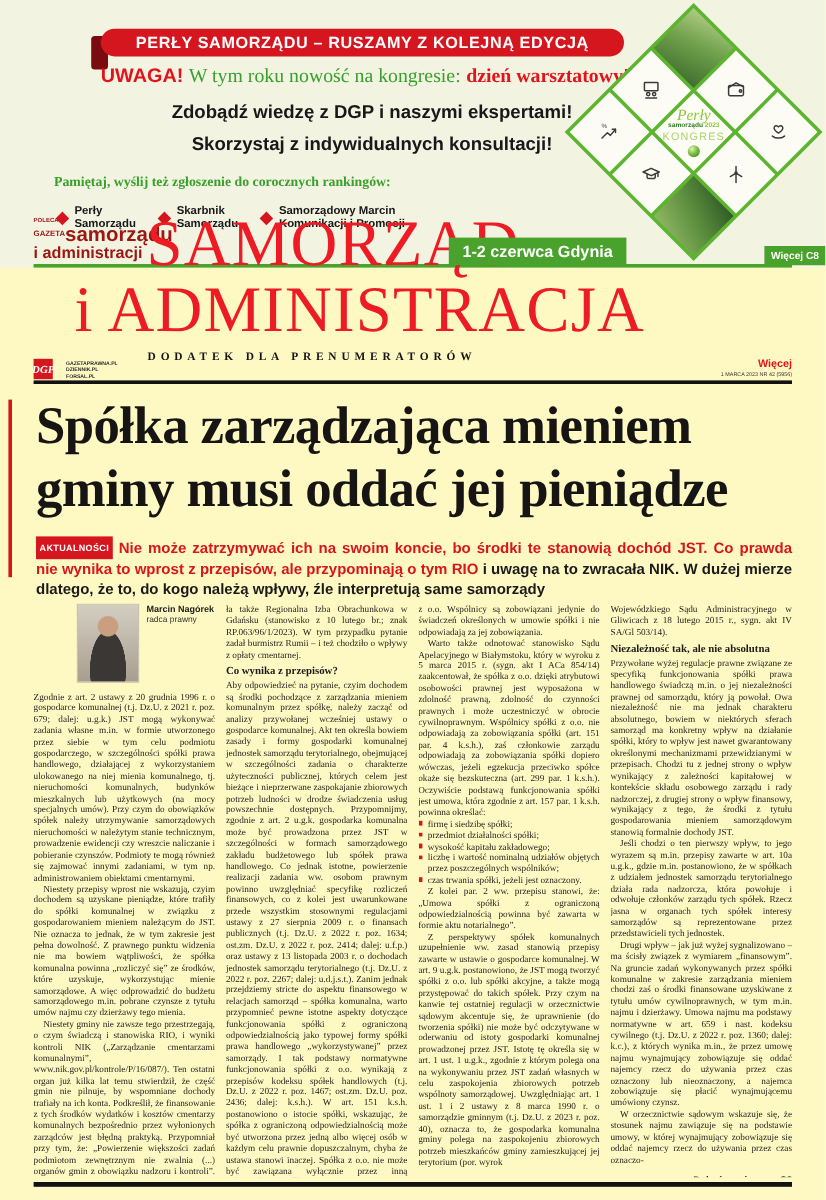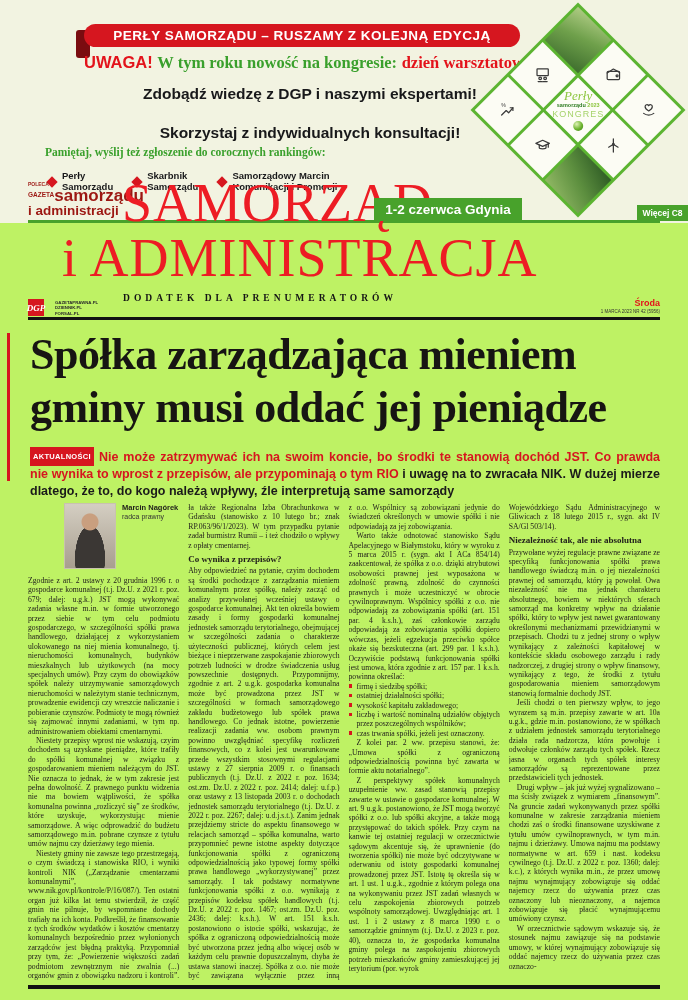--- a/index.html
+++ b/index.html
@@ -1,32 +1,32 @@
 <!DOCTYPE html>
 <html><head>
 <meta charset="utf-8">
 <style>
   html,body{margin:0;padding:0;}
-  .page{position:relative;width:688px;height:1000px;background:#bef264;overflow:hidden;
+  .page{position:relative;width:688px;height:1000px;background:#fef9c3;overflow:hidden;
         font-family:"Liberation Sans",sans-serif;}
   .abs{position:absolute;}
 
   
   .ad-zone{left:0;top:0;width:688px;height:223px;background:#f2f3e1;}
   .green-rule{left:28px;top:220px;width:632px;height:3px;background:#48a22b;}
   .strip{left:84px;top:24px;width:436px;height:23px;background:#d6161f;border-radius:12px;
          color:#fff;font-weight:bold;font-size:13.5px;display:flex;align-items:center;justify-content:center;
          letter-spacing:.5px;z-index:1;}
   .strip-notch{left:76px;top:30px;width:14px;height:28px;background:#7a0c10;border-radius:3px;}
   .uwaga-line{left:84px;top:53px;width:470px;font-size:16.5px;white-space:nowrap;}
   .uwaga{color:#e3131b;font-weight:bold;}
-  .uwaga-green{color:#3aa02c;font-family:"Liberation Serif",serif;font-weight:bold;}
+  .uwaga-green{color:#3aa02c;font-family:"Liberation Serif",serif;font-weight:normal;}
   .uwaga-red{color:#e3131b;font-family:"Liberation Serif",serif;font-weight:bold;}
   .ad-big{left:95px;width:430px;text-align:center;font-weight:bold;font-size:15.5px;color:#18181a;}
-  .ad-big1{top:85px;} .ad-big2{top:124px;}
+  .ad-big1{top:85px;} .ad-big2{top:112px;}
   .reminder{left:45px;top:146px;font-family:"Liberation Serif",serif;font-weight:bold;
             font-size:11.5px;color:#3aa02c;}
   .rankings{left:48px;top:171px;display:flex;gap:20px;align-items:center;}
   .rank-item{display:flex;gap:6px;align-items:center;}
   .rank-diamond{width:8px;height:8px;background:#d6161f;transform:rotate(45deg);flex:0 0 auto;}
   .rank-label{font-weight:bold;font-size:9.5px;line-height:10.5px;color:#18181a;}
   .event-box{left:374px;top:198px;width:148px;height:23px;background:#48a22b;color:#fff;
              font-weight:bold;font-size:13.5px;display:flex;align-items:center;justify-content:center;z-index:3;}
   .more-box{left:637px;top:205px;width:51px;height:16px;background:#48a22b;color:#fff;
             font-weight:bold;font-size:8.5px;display:flex;align-items:center;justify-content:center;z-index:4;text-align:right;}
@@ -201,21 +201,21 @@
   <div class="abs gazeta-line2">i administracji</div>
   <div class="abs mast-title title1">SAMORZĄD</div>
   <div class="abs mast-title title2">i ADMINISTRACJA</div>
   <div class="abs subtitle">DODATEK DLA PRENUMERATORÓW</div>
   <div class="abs dgp-box">DGP</div>
   <div class="abs dgp-links">
     <div>GAZETAPRAWNA.PL</div>
     <div>DZIENNIK.PL</div>
     <div>FORSAL.PL</div>
   </div>
-  <div class="abs day">Środa</div>
+  <div class="abs day">Więcej</div>
   <div class="abs date">1 MARCA 2023 NR 42 (5956)</div>
   <div class="abs black-rule"></div>
 
   <div class="abs red-bar"></div>
   <div class="abs headline">
     <span>Spółka zarządzająca mieniem</span><br>
     <span>gminy musi oddać jej pieniądze</span>
   </div>
   <div class="abs lead">
     <span class="kicker">AKTUALNOŚCI</span><span class="lead-red">Nie może zatrzymywać ich na swoim koncie, bo środki te stanowią dochód JST. Co prawda nie wynika to wprost z przepisów, ale przypominają o tym RIO</span><span> i uwagę na to zwracała NIK. W dużej mierze dlatego, że to, do kogo należą wpływy, źle interpretują same samorządy</span>
@@ -240,21 +240,21 @@
       <p>ła także Regionalna Izba Obrachunkowa w Gdańsku (stanowisko z 10 lutego br.; znak RP.063/96/1/2023). W tym przypadku pytanie zadał burmistrz Rumii – i też chodziło o wpływy z opłaty cmentarnej.</p>
       <div class="subhead">Co wynika z przepisów?</div>
       <p>Aby odpowiedzieć na pytanie, czyim dochodem są środki pochodzące z zarządzania mieniem komunalnym przez spółkę, należy zacząć od analizy przywołanej wcześniej ustawy o gospodarce komunalnej. Akt ten określa bowiem zasady i formy gospodarki komunalnej jednostek samorządu terytorialnego, obejmującej w szczególności zadania o charakterze użyteczności publicznej, których celem jest bieżące i nieprzerwane zaspokajanie zbiorowych potrzeb ludności w drodze świadczenia usług powszechnie dostępnych. Przypomnijmy, zgodnie z art. 2 u.g.k. gospodarka komunalna może być prowadzona przez JST w szczególności w formach samorządowego zakładu budżetowego lub spółek prawa handlowego. Co jednak istotne, powierzenie realizacji zadania ww. osobom prawnym powinno uwzględniać specyfikę rozliczeń finansowych, co z kolei jest uwarunkowane przede wszystkim stosownymi regulacjami ustawy z 27 sierpnia 2009 r. o finansach publicznych (t.j. Dz.U. z 2022 r. poz. 1634; ost.zm. Dz.U. z 2022 r. poz. 2414; dalej: u.f.p.) oraz ustawy z 13 listopada 2003 r. o dochodach jednostek samorządu terytorialnego (t.j. Dz.U. z 2022 r. poz. 2267; dalej: u.d.j.s.t.). Zanim jednak przejdziemy stricte do aspektu finansowego w relacjach samorząd – spółka komunalna, warto przypomnieć pewne istotne aspekty dotyczące funkcjonowania spółki z ograniczoną odpowiedzialnością jako typowej formy spółki prawa handlowego „wykorzystywanej” przez samorządy. I tak podstawy normatywne funkcjonowania spółki z o.o. wynikają z przepisów kodeksu spółek handlowych (t.j. Dz.U. z 2022 r. poz. 1467; ost.zm. Dz.U. poz. 2436; dalej: k.s.h.). W art. 151 k.s.h. postanowiono o istocie spółki, wskazując, że spółka z ograniczoną odpowiedzialnością może być utworzona przez jedną albo więcej osób w każdym celu prawnie dopuszczalnym, chyba że ustawa stanowi inaczej. Spółka z o.o. nie może być zawiązana wyłącznie przez inną jednoosobową spółkę</p>
     </div>
 
     <div class="col">
       <p>z o.o. Wspólnicy są zobowiązani jedynie do świadczeń określonych w umowie spółki i nie odpowiadają za jej zobowiązania.</p>
       <p class="ind">Warto także odnotować stanowisko Sądu Apelacyjnego w Białymstoku, który w wyroku z 5 marca 2015 r. (sygn. akt I ACa 854/14) zaakcentował, że spółka z o.o. dzięki atrybutowi osobowości prawnej jest wyposażona w zdolność prawną, zdolność do czynności prawnych i może uczestniczyć w obrocie cywilnoprawnym. Wspólnicy spółki z o.o. nie odpowiadają za zobowiązania spółki (art. 151 par. 4 k.s.h.), zaś członkowie zarządu odpowiadają za zobowiązania spółki dopiero wówczas, jeżeli egzekucja przeciwko spółce okaże się bezskuteczna (art. 299 par. 1 k.s.h.). Oczywiście podstawą funkcjonowania spółki jest umowa, która zgodnie z art. 157 par. 1 k.s.h. powinna określać:</p>
       <ul class="bullets">
         <li>firmę i siedzibę spółki;</li>
-        <li>ostatniej działalności spółki;</li>
+        <li>przedmiot działalności spółki;</li>
         <li>wysokość kapitału zakładowego;</li>
         <li>liczbę i wartość nominalną udziałów objętych przez poszczególnych wspólników;</li>
         <li>czas trwania spółki, jeżeli jest oznaczony.</li>
       </ul>
       <p class="ind">Z kolei par. 2 ww. przepisu stanowi, że: „Umowa spółki z ograniczoną odpowiedzialnością powinna być zawarta w formie aktu notarialnego”.</p>
       <p class="ind">Z perspektywy spółek komunalnych uzupełnienie ww. zasad stanowią przepisy zawarte w ustawie o gospodarce komunalnej. W art. 9 u.g.k. postanowiono, że JST mogą tworzyć spółki z o.o. lub spółki akcyjne, a także mogą przystępować do takich spółek. Przy czym na kanwie tej ostatniej regulacji w orzecznictwie sądowym akcentuje się, że uprawnienie (do tworzenia spółki) nie może być odczytywane w oderwaniu od istoty gospodarki komunalnej prowadzonej przez JST. Istotę tę określa się w art. 1 ust. 1 u.g.k., zgodnie z którym polega ona na wykonywaniu przez JST zadań własnych w celu zaspokojenia zbiorowych potrzeb wspólnoty samorządowej. Uwzględniając art. 1 ust. 1 i 2 ustawy z 8 marca 1990 r. o samorządzie gminnym (t.j. Dz.U. z 2023 r. poz. 40), oznacza to, że gospodarka komunalna gminy polega na zaspokojeniu zbiorowych potrzeb mieszkańców gminy zamieszkującej jej terytorium (por. wyrok</p>
     </div>
 
     <div class="col">
       <p>Wojewódzkiego Sądu Administracyjnego w Gliwicach z 18 lutego 2015 r., sygn. akt IV SA/Gl 503/14).</p>

